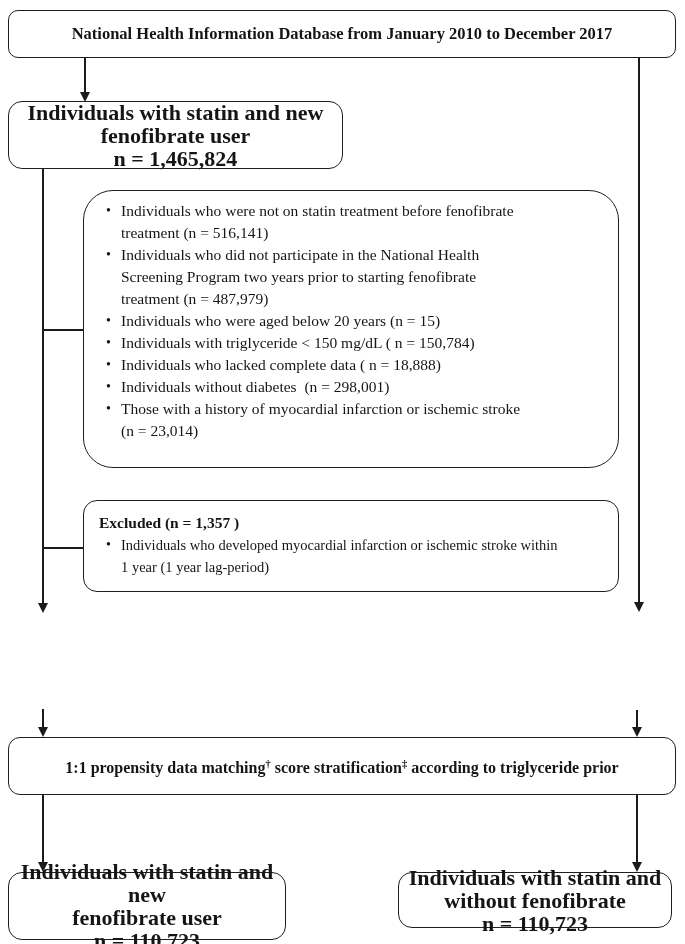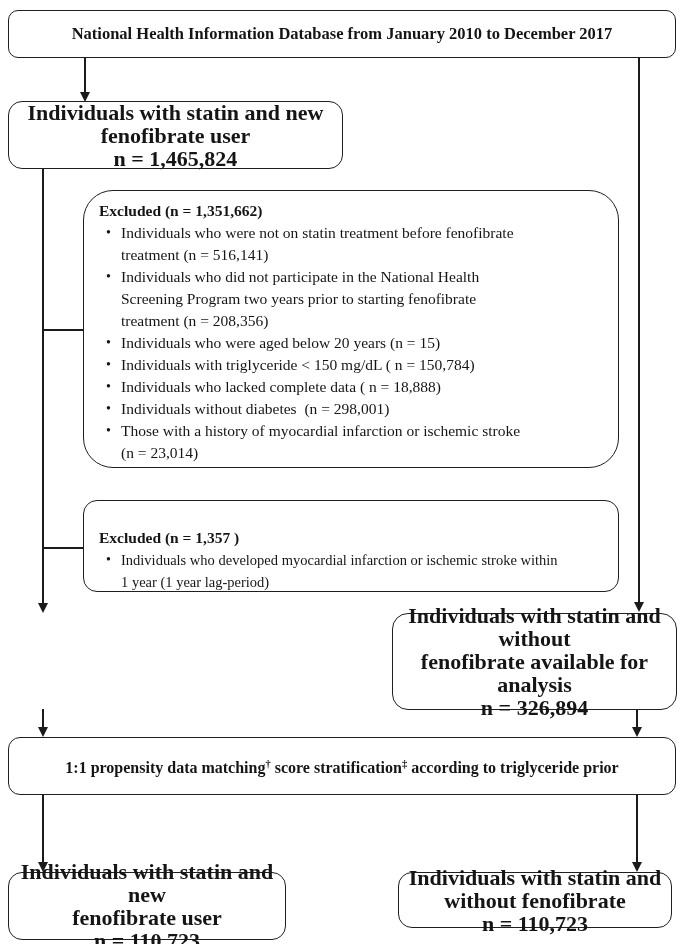--- a/index.html
+++ b/index.html
@@ -66,21 +66,21 @@
     box-sizing: border-box;
     font-size: 14px;
   }
   .excl-item .itext {
     flex: 1 1 auto;
     white-space: pre-line;
   }
   .ex1-body { font-size: 15.5px; line-height: 22px; }
   .ex1-pad { padding: 9px 10px 0 15px; }
   .ex2-body { font-size: 14.5px; line-height: 22px; }
-  .ex2-pad { padding: 26px 10px 0 15px; }
+  .ex2-pad { padding: 11px 10px 0 15px; }
   .line {
     position: absolute;
     background: #1b1b1b;
   }
   .ah {
     position: absolute;
     width: 0;
     height: 0;
     border-left: 5px solid transparent;
     border-right: 5px solid transparent;
@@ -108,32 +108,31 @@
 n = 1,465,824</div>
   </div>
 
   <div class="line" style="left:42px; top:169px; width:2px; height:435px;"></div>
   <div class="ah" style="left:38px; top:603px;"></div>
 
   <div class="line" style="left:43px; top:329px; width:41px; height:2px;"></div>
   <div class="line" style="left:43px; top:547px; width:41px; height:2px;"></div>
 
   <div class="box ex1-pad" style="left:83px; top:190px; width:536px; height:278px; border-radius:30px;">
-    <div class="excl-title">Excluded (n = 1,351,662)</div>
     <div class="excl-list ex1-body">
       <div class="excl-item">
         <span class="marker">•</span>
         <span class="itext">Individuals who were not on statin treatment before fenofibrate
 treatment (n = 516,141)</span>
       </div>
       <div class="excl-item">
         <span class="marker">•</span>
         <span class="itext">Individuals who did not participate in the National Health
 Screening Program two years prior to starting fenofibrate
-treatment (n = 208,356)</span>
+treatment (n = 487,979)</span>
       </div>
       <div class="excl-item">
         <span class="marker">•</span>
         <span class="itext">Individuals who were aged below 20 years (n = 15)</span>
       </div>
       <div class="excl-item">
         <span class="marker">•</span>
         <span class="itext">Individuals with triglyceride &lt; 150 mg/dL ( n = 150,784)</span>
       </div>
       <div class="excl-item">
@@ -157,25 +156,20 @@
     <div class="excl-list ex2-body">
       <div class="excl-item">
         <span class="marker">•</span>
         <span class="itext">Individuals who developed myocardial infarction or ischemic stroke within
 1 year (1 year lag-period)</span>
       </div>
     </div>
   </div>
 
 
-  <div class="box center-box" style="left:392px; top:613px; width:285px; height:97px; border-radius:16px;">
-    <div class="headline">Individuals with statin and without
-fenofibrate available for analysis
-n = 326,894</div>
-  </div>
 
   <div class="line" style="left:42px; top:709px; width:2px; height:19px;"></div>
   <div class="ah" style="left:38px; top:727px;"></div>
   <div class="line" style="left:636px; top:710px; width:2px; height:18px;"></div>
   <div class="ah" style="left:632px; top:727px;"></div>
 
   <div class="box center-box" style="left:8px; top:737px; width:668px; height:58px; border-radius:12px;">
     <div class="psm-text"><span>1:1 propensity data matching</span><span class="sup">†</span><span> score stratification</span><span class="sup">‡</span><span> according to triglyceride prior</span></div>
   </div>
 

